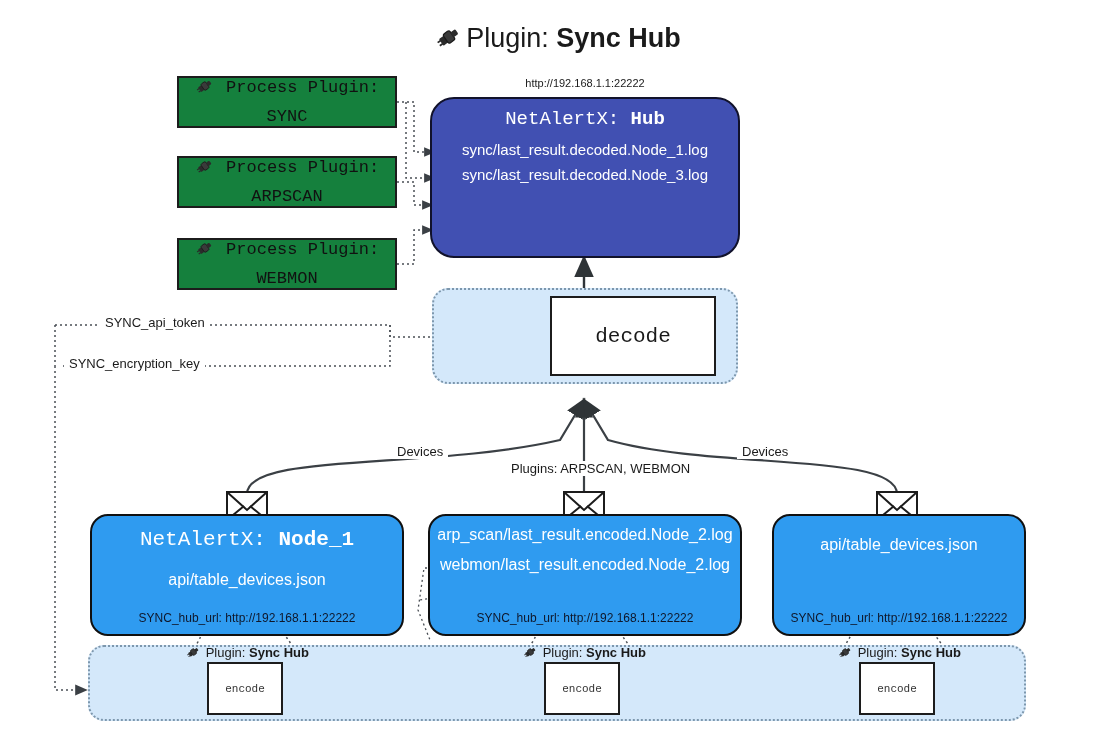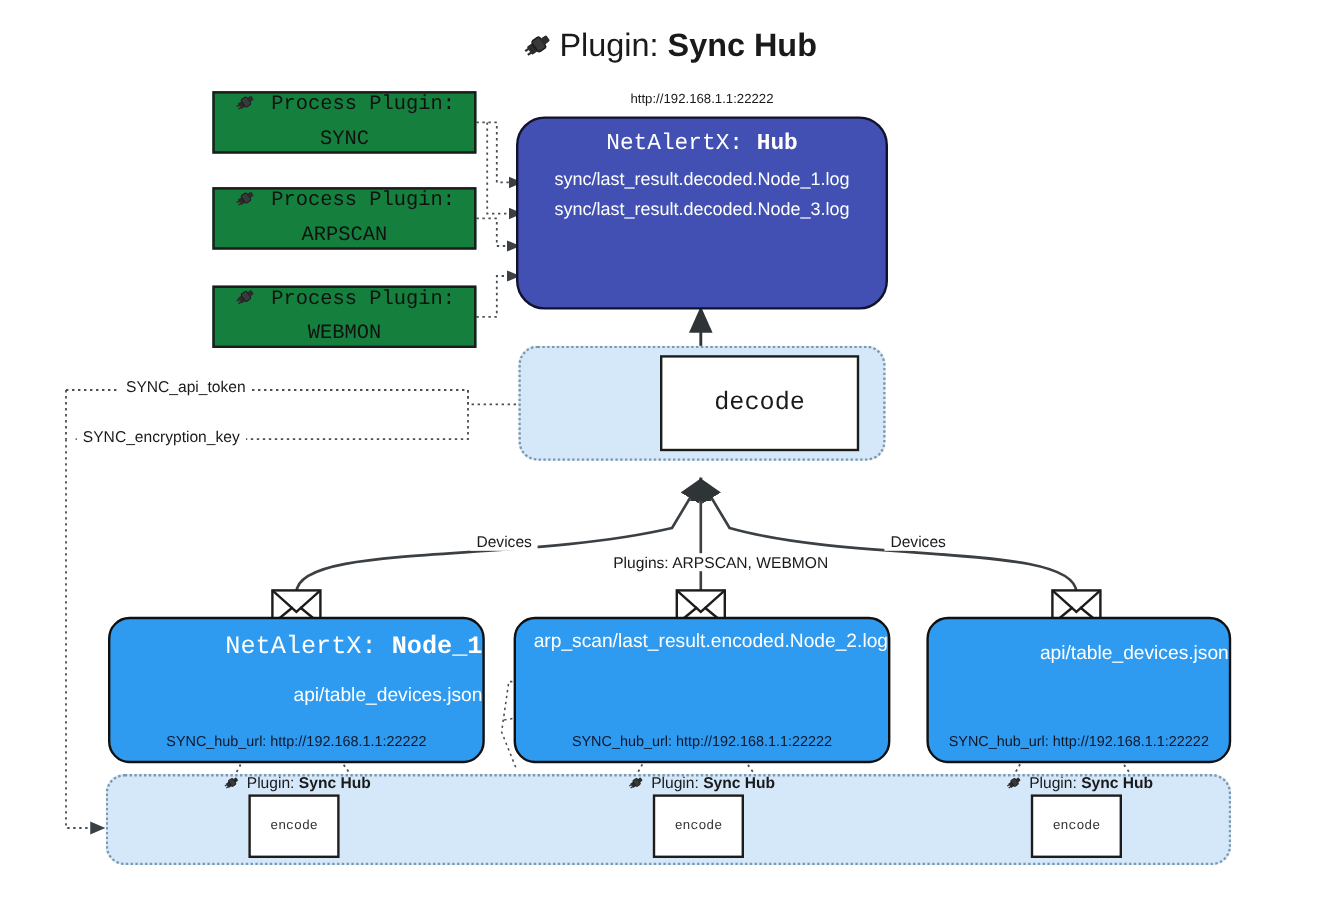--- a/index.html
+++ b/index.html
@@ -39,21 +39,21 @@
   .dashbox{border:2px dotted #7d97ad;border-radius:16px;background:#d4e8fa;}
 
   .whitebox{background:#ffffff;border:2px solid #1c1c1c;
             display:flex;align-items:center;justify-content:center;}
   .whitebox.decode{font-family:"Liberation Mono","DejaVu Sans Mono",monospace;
             font-size:21px;color:#1a1a1a;}
   .whitebox.encode{font-family:"Liberation Mono","DejaVu Sans Mono",monospace;
             font-size:11px;color:#333;}
 
   .node{background:#2f9bf0;border:2px solid #101010;border-radius:18px;
-        display:flex;flex-direction:column;align-items:flex-end;}
+        display:flex;flex-direction:column;align-items:center;}
   .node .n-title{font-family:"Liberation Mono","DejaVu Sans Mono",monospace;
         font-size:21px;color:#ffffff;white-space:nowrap;margin-top:12px;}
   .node .n-title b{font-weight:700;}
   .node .n-line{font-size:16px;color:#ffffff;white-space:nowrap;line-height:30px;}
   .node .n-foot{font-size:12px;color:#0f172a;white-space:nowrap;
         position:absolute;bottom:9px;left:0;width:100%;text-align:center;font-weight:400;}
 
   .plabel{position:absolute;font-size:13px;white-space:nowrap;color:#1a1a1a;}
   .plabel b{font-weight:700;}
   .plabel .plug{vertical-align:-2px;margin-right:1px;}
@@ -221,20 +221,21 @@
   <div class="box node" style="left:90px;top:514px;width:314px;height:122px;position:absolute;">
     <div class="n-title">
       <span>NetAlertX: </span><b>Node_1</b>
     </div>
     <div class="n-line" style="margin-top:14px;">api/table_devices.json</div>
     <div class="n-foot">SYNC_hub_url: http://192.168.1.1:22222</div>
   </div>
 
   <div class="box node" style="left:428px;top:514px;width:314px;height:122px;position:absolute;">
     <div class="n-line" style="margin-top:4px;">arp_scan/last_result.encoded.Node_2.log</div>
+    <div class="n-line">webmon/last_result.encoded.Node_2.log</div>
     <div class="n-foot">SYNC_hub_url: http://192.168.1.1:22222</div>
   </div>
 
   <div class="box node" style="left:772px;top:514px;width:254px;height:122px;position:absolute;">
     <div class="n-line" style="margin-top:14px;">api/table_devices.json</div>
     <div class="n-foot">SYNC_hub_url: http://192.168.1.1:22222</div>
   </div>
 
   <div class="box dashbox" style="left:88px;top:645px;width:938px;height:76px;"></div>
 

